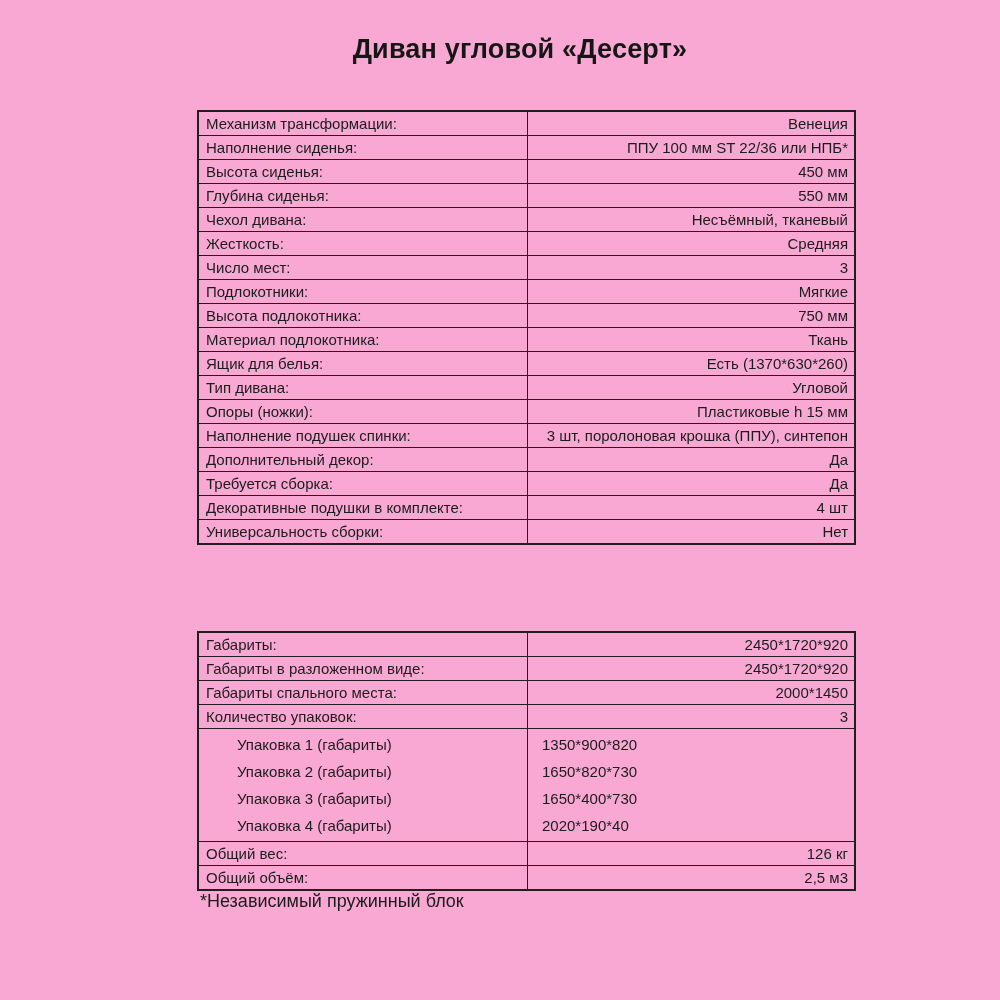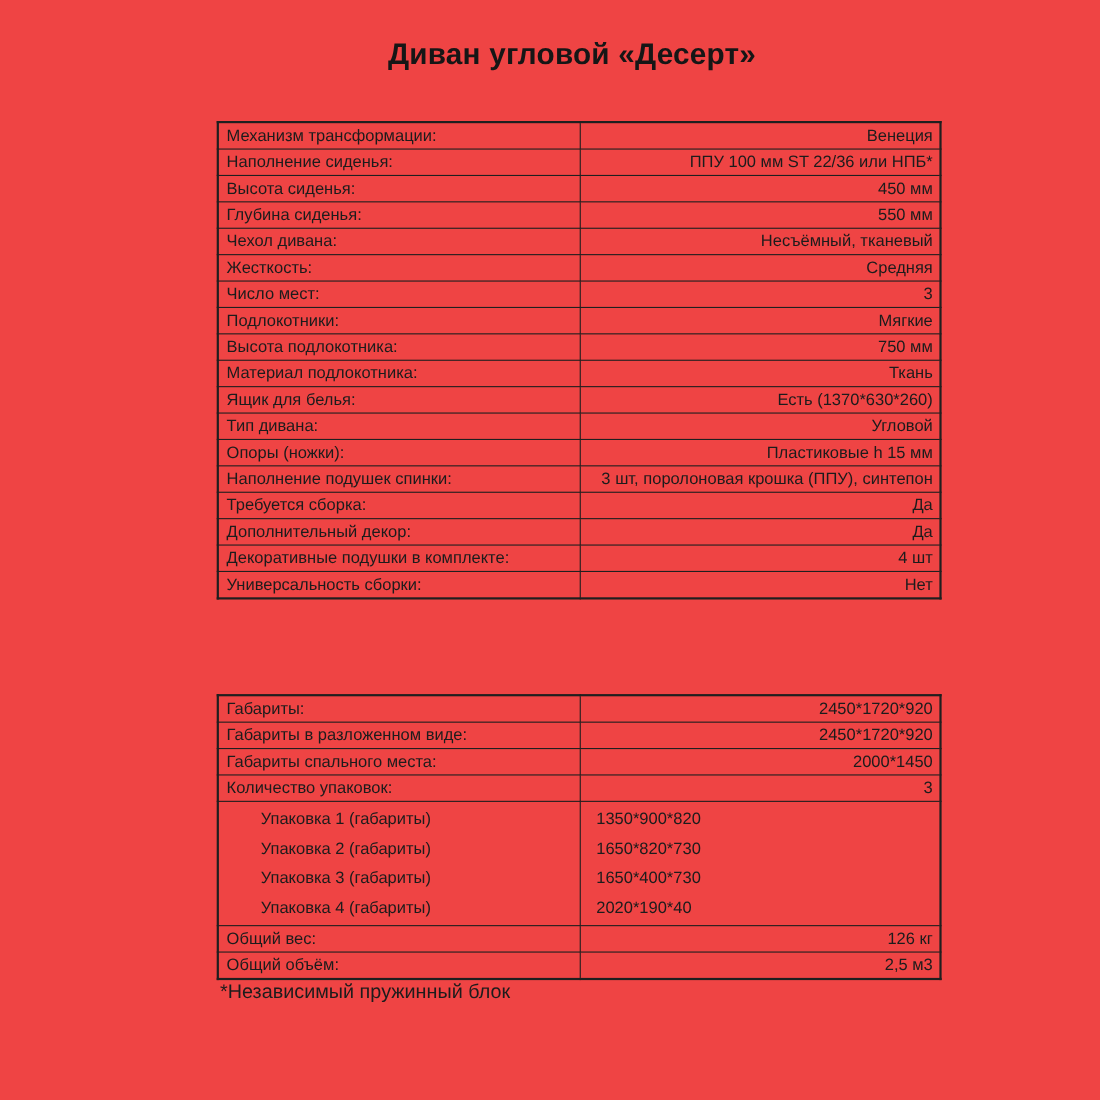--- a/index.html
+++ b/index.html
@@ -1,19 +1,19 @@
 <!DOCTYPE html>
 <html lang="ru"><head>
 <meta charset="utf-8">
 <style>
   html,body { margin:0; padding:0; background:#ffffff; }
   .page {
     position:relative;
     width:1000px; height:1000px;
-    background:#ef4444;
+    background:#f9a8d4;
     font-family:"Liberation Sans", sans-serif;
     color:#1c1c1c;
     overflow:hidden;
   }
   .title {
     position:absolute;
     top:34px; left:177px; width:686px;
     text-align:center;
     font-size:27px;
     font-weight:600;
@@ -115,25 +115,25 @@
       </tr>
       <tr>
         <td class="lbl">Опоры (ножки):</td>
         <td class="val">Пластиковые h 15 мм</td>
       </tr>
       <tr>
         <td class="lbl">Наполнение подушек спинки:</td>
         <td class="val">3 шт, поролоновая крошка (ППУ), синтепон</td>
       </tr>
       <tr>
-        <td class="lbl">Требуется сборка:</td>
+        <td class="lbl">Дополнительный декор:</td>
         <td class="val">Да</td>
       </tr>
       <tr>
-        <td class="lbl">Дополнительный декор:</td>
+        <td class="lbl">Требуется сборка:</td>
         <td class="val">Да</td>
       </tr>
       <tr>
         <td class="lbl">Декоративные подушки в комплекте:</td>
         <td class="val">4 шт</td>
       </tr>
       <tr>
         <td class="lbl">Универсальность сборки:</td>
         <td class="val">Нет</td>
       </tr>

